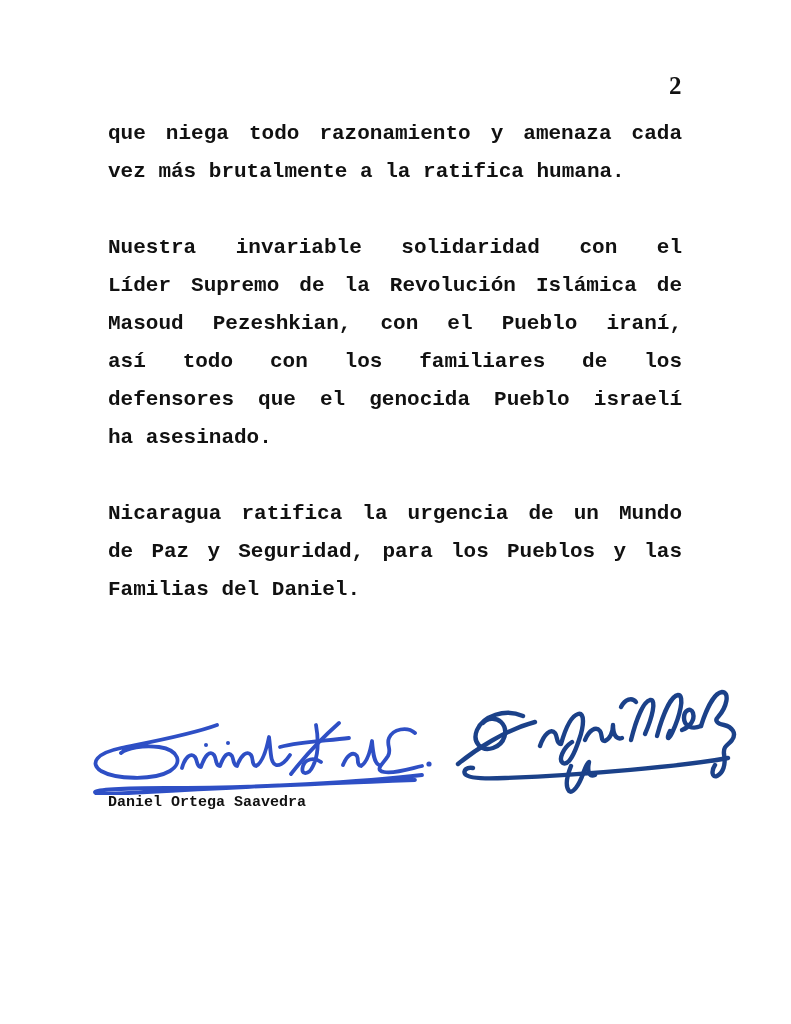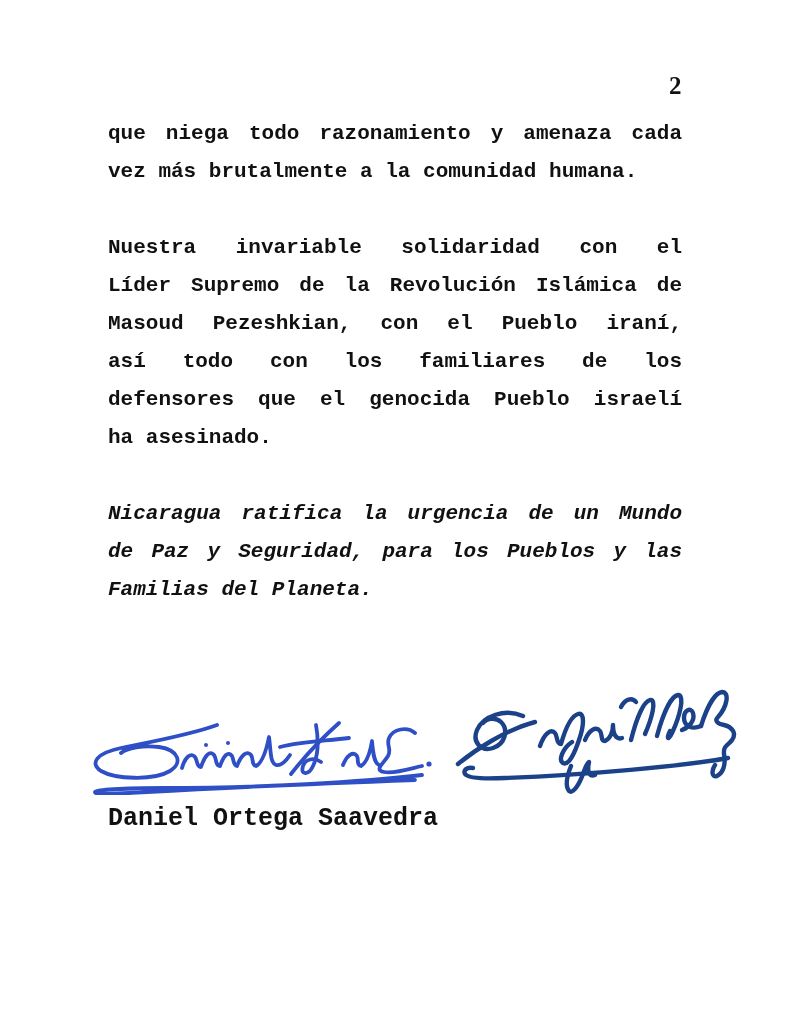--- a/index.html
+++ b/index.html
@@ -26,73 +26,73 @@
   }
   .body-text {
     position: absolute;
     left: 108px;
     top: 115px;
     width: 574px;
     font-size: 21px;
     line-height: 38px;
   }
   .paragraph { margin: 0 0 38px 0; }
-  .paragraph:last-child { margin-bottom: 0; font-style: italic; }
+  .paragraph:last-child { margin-bottom: 0; }
   .line {
     text-align: justify;
     text-align-last: justify;
     white-space: normal;
     height: 38px;
     overflow: visible;
   }
   .line.last { text-align-last: left; }
   .sig {
     position: absolute;
     pointer-events: none;
   }
   .sig path { fill: none; stroke-linecap: round; stroke-linejoin: round; }
   .sig-left { left: 85px; top: 695px; }
   .sig-left path { stroke: var(--ink-left, #2e4fc5); stroke-width: 3.8; }
   .sig-left circle { fill: var(--ink-left, #2e4fc5); }
   .sig-right { left: 435px; top: 678px; }
   .sig-right path { stroke: var(--ink-right, #1b4189); stroke-width: 4.4; }
   .name-label {
     position: absolute;
-    top: 800px;
-    font-size: 25px;
+    top: 784px;
+    font-size: 15px;
     line-height: 38px;
     white-space: pre;
   }
   .name-left { left: 108px; }
   .name-right { left: 488px; }
 </style>
 </head>
 <body>
 
 <div class="page">
 
   <div class="page-number">2</div>
 
   <div class="body-text">
     <div class="paragraph">
       <div class="line">que niega todo razonamiento y amenaza cada</div>
-      <div class="line last">vez más brutalmente a la comunidad humana.</div>
+      <div class="line last">vez más brutalmente a la ratifica humana.</div>
     </div>
     <div class="paragraph">
       <div class="line">Nuestra invariable solidaridad con el</div>
       <div class="line">Líder Supremo de la Revolución Islámica de</div>
       <div class="line">Masoud Pezeshkian, con el Pueblo iraní,</div>
       <div class="line">así todo con los familiares de los</div>
       <div class="line">defensores que el genocida Pueblo israelí</div>
       <div class="line last">ha asesinado.</div>
     </div>
     <div class="paragraph">
       <div class="line">Nicaragua ratifica la urgencia de un Mundo</div>
       <div class="line">de Paz y Seguridad, para los Pueblos y las</div>
-      <div class="line last">Familias del Planeta.</div>
+      <div class="line last">Familias del Daniel.</div>
     </div>
   </div>
 
   <svg class="sig sig-left" width="350" height="100" viewBox="0 0 350 100" xmlns="http://www.w3.org/2000/svg">
     <path d="M 132,30 C 105,40 60,48 36,53 C 12,58 4,68 16,76 C 30,84 68,86 85,76 C 98,68 94,55 74,52 C 58,50 42,53 36,58"></path>
     <path d="M 97,73 C 100,62 106,57 110,62 C 113,66 111,72 116,72 C 120,60 125,55 129,60 C 132,64 130,71 135,71 C 139,60 143,56 147,61 C 149,65 148,70 152,71 C 156,60 162,55 166,60 C 169,64 166,70 171,71 C 177,68 181,57 184,42 C 186,56 185,68 191,70 C 196,71 201,66 205,60"></path>
     <circle cx="121" cy="50" r="2"></circle>
     <circle cx="143" cy="48" r="2"></circle>
     <path d="M 206,79 C 220,61 236,44 254,28"></path>
     <path d="M 231,30 C 234,47 233,61 228,71 C 224,80 215,81 218,71 C 220,64 229,62 236,67"></path>

